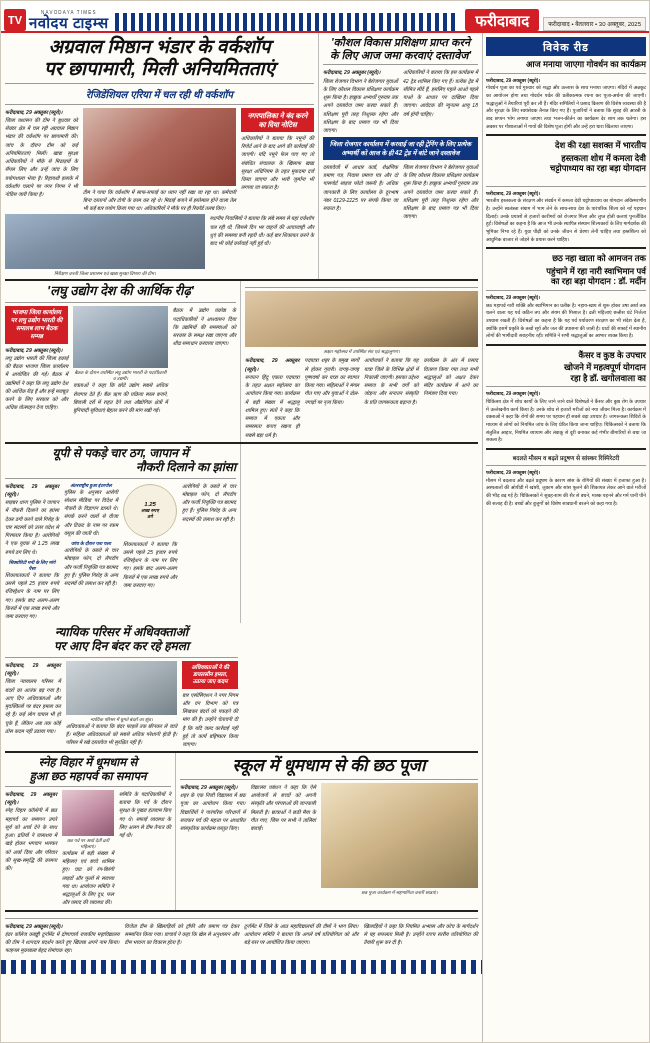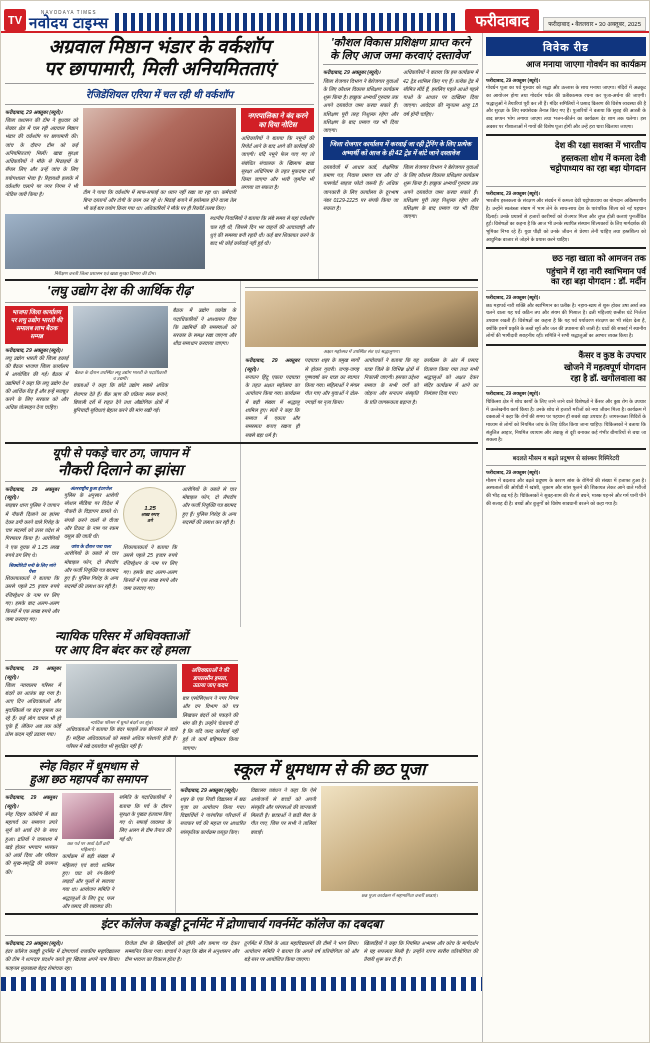--- a/index.html
+++ b/index.html
@@ -212,21 +212,21 @@
             <div class="c col-text">कार्यक्रम के अंत में प्रसाद वितरण किया गया तथा सभी श्रद्धालुओं को अक्षत देकर मंदिर कार्यक्रम में आने का निमंत्रण दिया गया।</div>
           </div>
         </div>
       </div>
 
       <div class="rule-thick" style="margin:0 4px;"></div>
 
       <div style="display:flex;flex-direction:column;">
         <div style="width:240px;box-sizing:border-box;border-right:1px solid #bbb;" class="sect">
           <div class="hl" style="font-size:12px;">यूपी से पकड़े चार ठग, जापान में</div>
-          <div class="hl" style="font-size:15px;">नौकरी दिलाने का झांसा</div>
+          <div class="hl" style="font-size:12px;text-align:right;">नौकरी दिलाने का झांसा</div>
           <div class="rule"></div>
           <div class="cols4" style="margin-top:2px;">
             <div class="c">
               <div class="col-text"><b>फरीदाबाद, 29 अक्तूबर (ब्यूरो)।</b></div>
               <div class="col-text">साइबर थाना पुलिस ने जापान में नौकरी दिलाने का झांसा देकर ठगी करने वाले गिरोह के चार सदस्यों को उत्तर प्रदेश से गिरफ्तार किया है। आरोपियों ने एक युवक से 1.25 लाख रुपये ठग लिए थे।</div>
               <div class="kicker sm" style="margin-top:3px;">सिक्योरिटी मनी के लिए मांगे पैसा</div>
               <div class="col-text">शिकायतकर्ता ने बताया कि उससे पहले 25 हजार रुपये रजिस्ट्रेशन के नाम पर लिए गए। इसके बाद अलग-अलग किस्तों में एक लाख रुपये और जमा करवाए गए।</div>
             </div>
             <div class="c">
               <div class="kicker sm">अंतरराष्ट्रीय हुआ इंटरपोल</div>
@@ -302,21 +302,20 @@
               <div class="photo ph-school" style="height:105px;"></div>
               <div class="cap">छठ पूजा कार्यक्रम में सहभागिता करतीं छात्राएं।</div>
             </div>
           </div>
         </div>
       </div>
 
       <div class="rule-thick" style="margin:0 4px;"></div>
 
       <div class="sect">
-        <div class="hl" style="font-size:12px;">इंटर कॉलेज कबड्डी टूर्नामेंट में द्रोणाचार्य गवर्नमेंट कॉलेज का दबदबा</div>
         <div class="rule"></div>
         <div class="cols4" style="margin-top:2px;">
           <div class="c">
             <div class="col-text"><b>फरीदाबाद, 29 अक्तूबर (ब्यूरो)।</b></div>
             <div class="col-text">इंटर कॉलेज कबड्डी टूर्नामेंट में द्रोणाचार्य राजकीय महाविद्यालय की टीम ने शानदार प्रदर्शन करते हुए खिताब अपने नाम किया। फाइनल मुकाबला बेहद रोमांचक रहा।</div>
           </div>
           <div class="c col-text">विजेता टीम के खिलाड़ियों को ट्रॉफी और प्रमाण पत्र देकर सम्मानित किया गया। प्राचार्य ने कहा कि खेल से अनुशासन और टीम भावना का विकास होता है।</div>
           <div class="c col-text">टूर्नामेंट में जिले के आठ महाविद्यालयों की टीमों ने भाग लिया। आयोजन समिति ने बताया कि अगले वर्ष प्रतियोगिता को और बड़े स्तर पर आयोजित किया जाएगा।</div>
           <div class="c col-text">खिलाड़ियों ने कहा कि नियमित अभ्यास और कोच के मार्गदर्शन से यह सफलता मिली है। उन्होंने राज्य स्तरीय प्रतियोगिता की तैयारी शुरू कर दी है।</div>
         </div>

